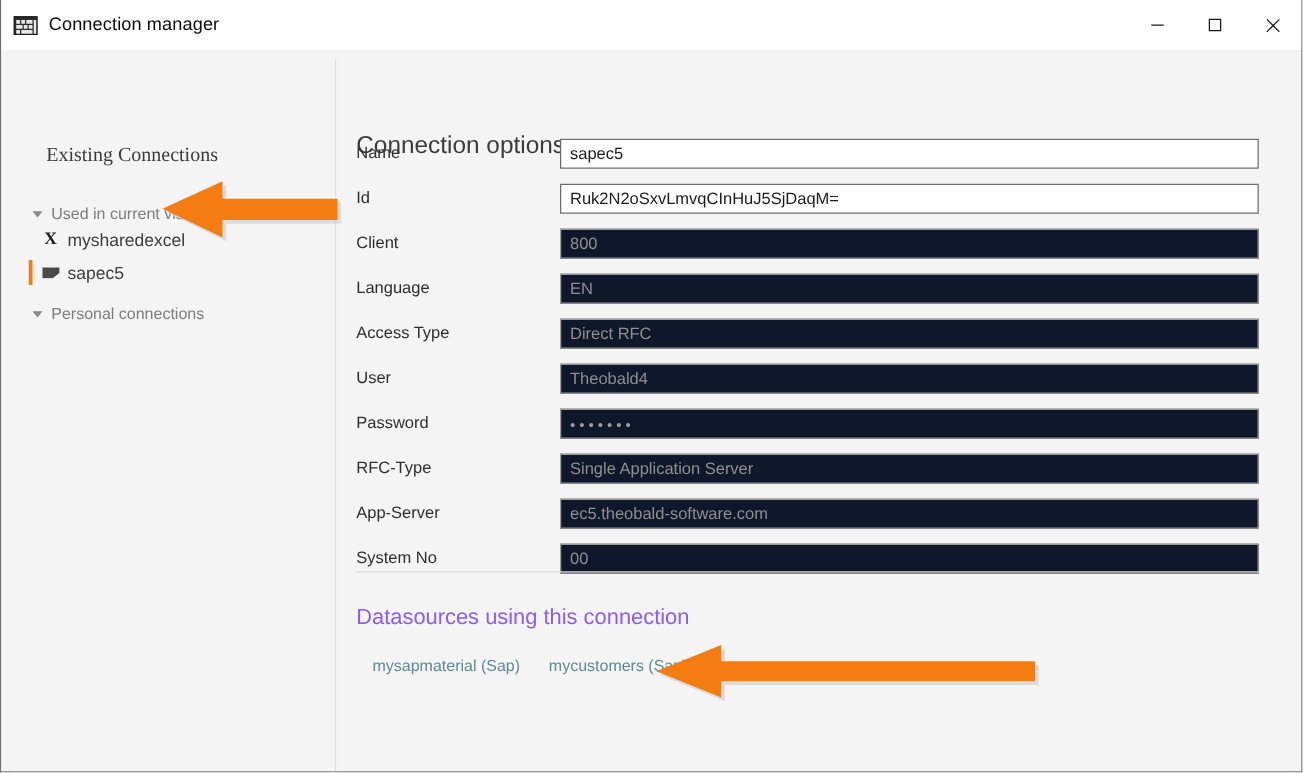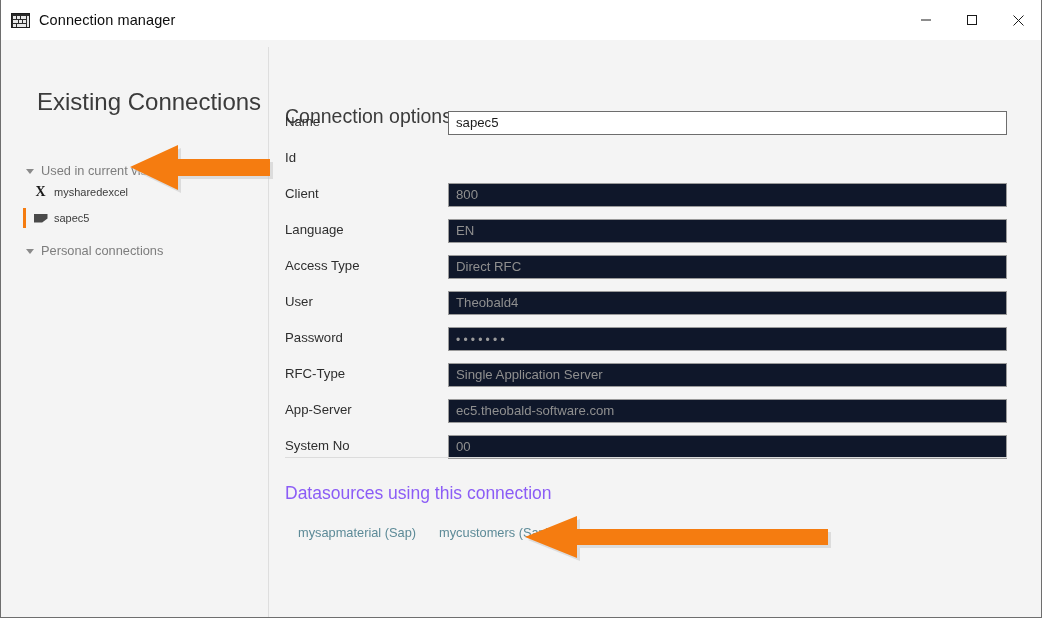--- a/index.html
+++ b/index.html
@@ -94,25 +94,26 @@
   #sidebar {
     position: absolute;
     left: 10px; top: 7px;
     width: 258px;
     height: 570px;
     background: #f4f4f4;
     border-right: 1px solid #dedede;
   }
   #sidebar-title {
     position: absolute;
-    left: 26px; top: 41px;
-    font-size: 24px;
+    left: 26px; top: 69px;
+    font-size: 16px;
     color: #3b3b3b;
     font-weight: 400;
     white-space: nowrap;
+    font-family: Liberation Serif, serif;
   }
 
   .tree-group {
     position: absolute;
     left: 15px;
     display: flex;
     align-items: center;
     gap: 7px;
     font-size: 12.8px;
     color: #7d7d7d;
@@ -145,21 +146,21 @@
   }
   .tree-item.selected .selbar { background: #f57c10; }
   .tree-item .ico {
     width: 17px;
     flex: 0 0 auto;
     display: flex;
     align-items: center;
     justify-content: center;
   }
   .tree-item .lbl {
-    font-size: 11px;
+    font-size: 14px;
     color: #3c3c3c;
     margin-left: 5px;
   }
   .excel-x {
     font-size: 14px;
     font-weight: 700;
     color: #1a1a1a;
     font-family: "Liberation Serif", serif;
     line-height: 1;
   }
@@ -337,20 +338,21 @@
     <div id="main">
       <div id="main-title">Connection options</div>
 
       <div class="field-row" style="top:64px;">
         <span class="field-label">Name</span>
         <div class="field-input editable">sapec5</div>
       </div>
 
       <div class="field-row" style="top:100px;">
         <span class="field-label">Id</span>
+        <div class="field-input editable">Ruk2N2oSxvLmvqCInHuJ5SjDaqM=</div>
       </div>
 
       <div class="field-row" style="top:136px;">
         <span class="field-label">Client</span>
         <div class="field-input">800</div>
       </div>
 
       <div class="field-row" style="top:172px;">
         <span class="field-label">Language</span>
         <div class="field-input">EN</div>

